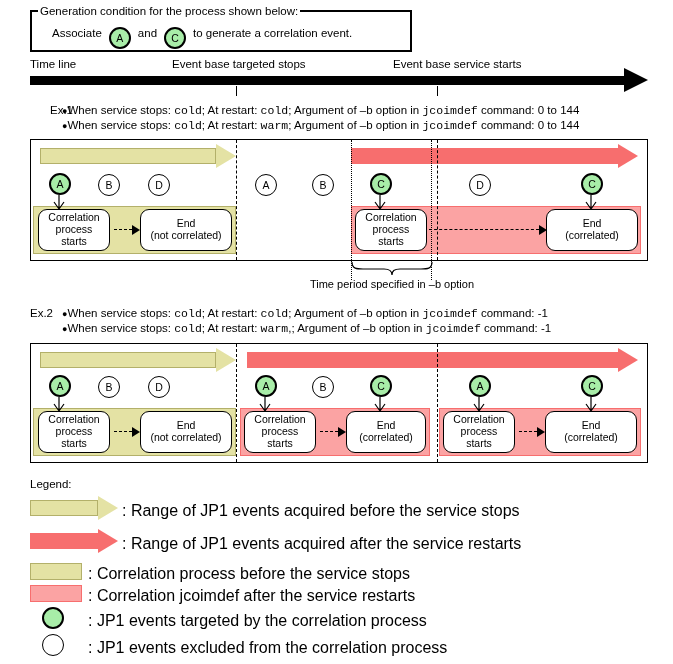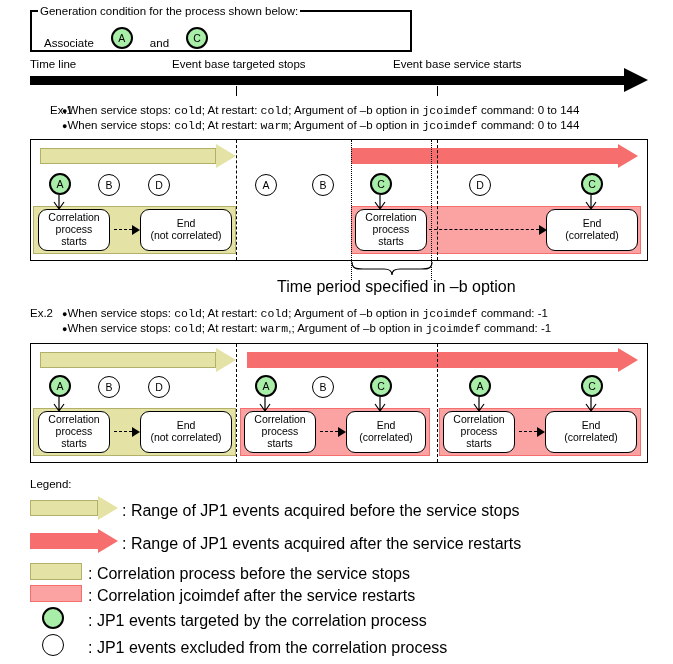--- a/index.html
+++ b/index.html
@@ -14,21 +14,21 @@
   
   #gen-box{
     left:30px;top:12px;width:382px;height:40px;
     border:2px solid #000;border-top:none;background:#fff;
   }
   #gen-box .topline-left{position:absolute;left:-2px;top:-2px;width:8px;height:2px;background:#000;}
   #gen-box .topline-right{position:absolute;right:-2px;top:-2px;width:114px;height:2px;background:#000;}
   #gen-title{
     left:38px;top:5px;white-space:nowrap;font-size:11.5px;background:#fff;padding:0 2px;
   }
-  #gen-inner{left:44px;top:27px;display:flex;align-items:flex-end;gap:17px;white-space:nowrap;font-size:11.5px;}
+  #gen-inner{left:52px;top:27px;display:flex;align-items:flex-start;gap:7px;white-space:nowrap;font-size:11.5px;}
 
   
   .ev{
     width:22px;height:22px;border-radius:50%;
     display:flex;align-items:center;justify-content:center;
     font-size:10.5px;line-height:1;box-sizing:border-box;
   }
   .ev.on{background:#a8eda8;border:2.6px solid #000;}
   .ev.off{background:#fff;border:1.2px solid #000;}
 
@@ -81,21 +81,21 @@
   
   .conn{position:absolute;height:10px;}
   .conn .cl{position:absolute;left:0;top:4px;height:0;border-top:1.2px dashed #000;}
   .conn .ch{position:absolute;top:0;width:0;height:0;
      border-top:5px solid transparent;border-bottom:5px solid transparent;border-left:8px solid #000;}
 
   
   .ptr{position:absolute;width:13px;height:16px;}
 
   
-  #brace-cap{top:278px;font-size:16px;white-space:nowrap;text-align:center;}
+  #brace-cap{top:278px;font-size:11px;white-space:nowrap;text-align:center;}
 
   
   #legend-title{left:30px;top:478px;font-size:11.5px;}
   .lg-text{position:absolute;font-size:16px;white-space:nowrap;}
   .lg-sw{position:absolute;box-sizing:border-box;}
   .lg-sw.yellow{background:#e4e2a4;border:1.2px solid #b3b06a;}
   .lg-sw.red{background:#fba3a3;border:1.2px solid #f76e6e;}
 </style>
 </head>
 <body>
@@ -103,20 +103,21 @@
 <div class="abs frame" id="gen-box" style="border-radius:0;">
   <div class="topline-left"></div>
   <div class="topline-right"></div>
 </div>
 <div class="abs" id="gen-title">Generation condition for the process shown below:</div>
 <div class="abs" id="gen-inner">
   <span>Associate</span>
   <span class="ev on">A</span>
   <span>and</span>
   <span class="ev on">C</span>
+  <span>to generate a correlation event.</span>
 </div>
 
 <div class="abs" id="tl-label">Time line</div>
 <div class="abs" id="tl-stop">Event base targeted stops</div>
 <div class="abs" id="tl-start">Event base service starts</div>
 <div class="abs" id="tl-bar"></div>
 <div class="abs" id="tl-head"></div>
 <div class="abs tl-tick" style="left:236px;"></div>
 <div class="abs tl-tick" style="left:437px;"></div>
 

